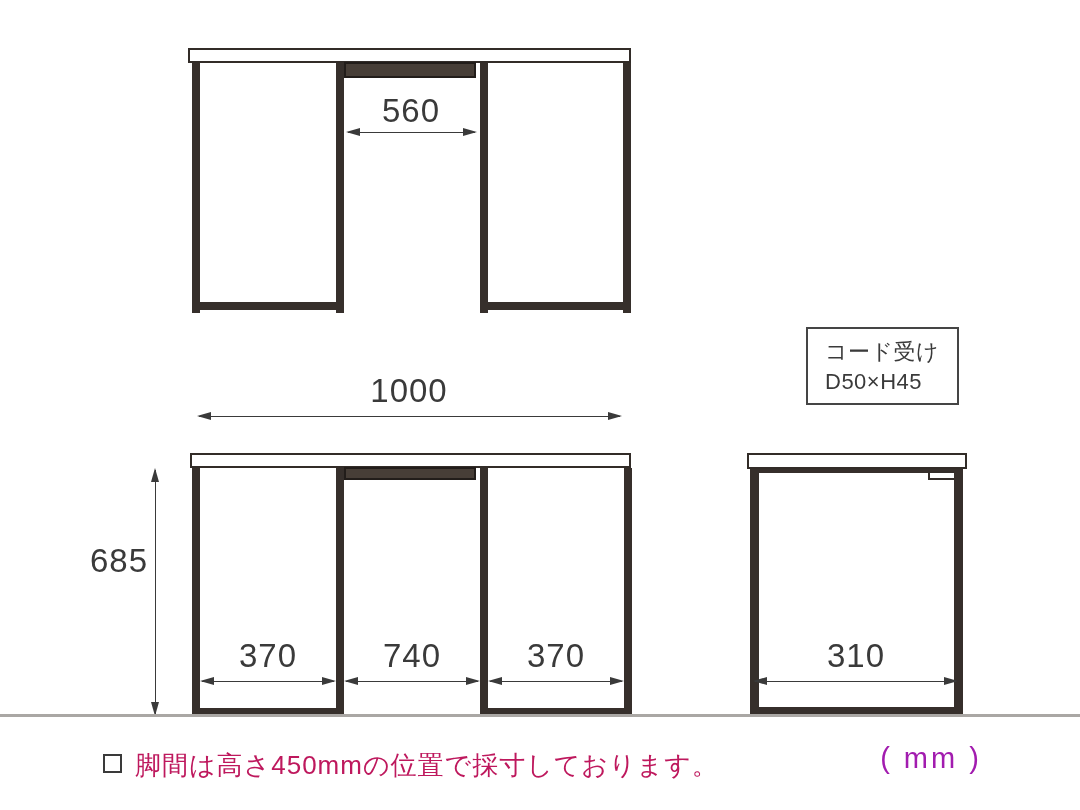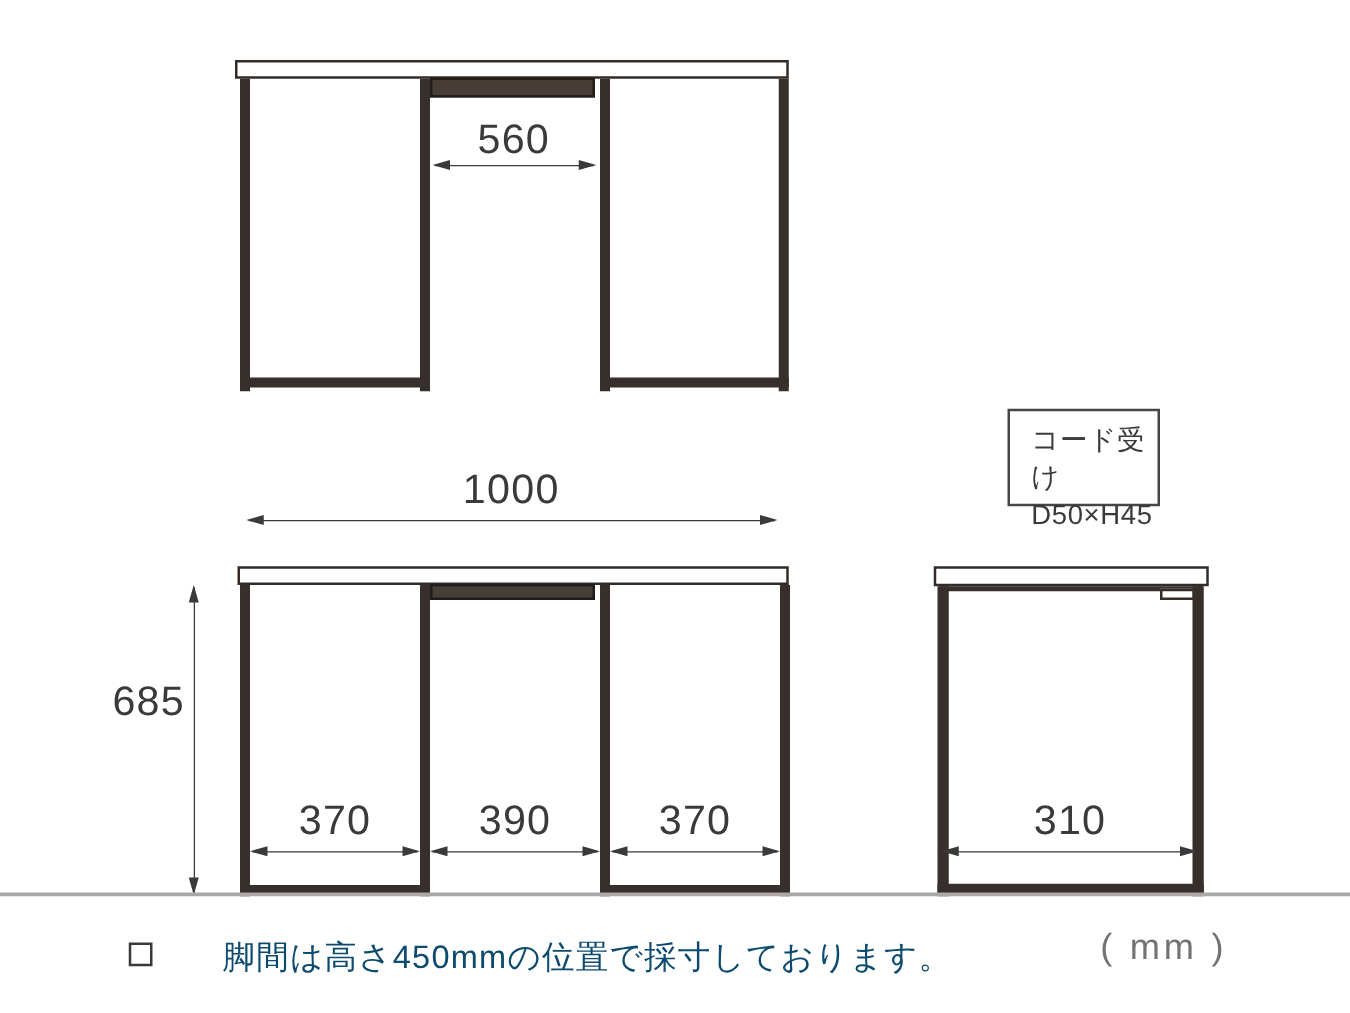--- a/index.html
+++ b/index.html
@@ -25,36 +25,36 @@
   .ah { position:absolute; width:0; height:0; border-style:solid; }
   .ah-l { top:0; left:0;  border-width:4.5px 14px 4.5px 0; border-color:transparent #3a3a3a transparent transparent; }
   .ah-r { top:0; right:0; border-width:4.5px 0 4.5px 14px; border-color:transparent transparent transparent #3a3a3a; }
   .dim-v { position:absolute; width:9px; }
   .dim-v .vline { position:absolute; left:3.6px; top:2px; bottom:2px; width:1.8px; background:#3a3a3a; }
   .ah-u { top:0; left:0;    border-width:0 4.5px 14px 4.5px; border-color:transparent transparent #3a3a3a transparent; }
   .ah-d { bottom:0; left:0; border-width:14px 4.5px 0 4.5px; border-color:#3a3a3a transparent transparent transparent; }
 
   
   .label-box {
-    position:absolute; left:806px; top:327px; width:122px; height:78px;
+    position:absolute; left:806px; top:327px; width:153px; height:78px;
     border:2px solid #454545; box-sizing:border-box;
     padding:8px 0 0 17px; font-size:22px; line-height:30px; color:#3a3a3a;
     letter-spacing:0.5px;
   }
 
   
   .cord-side { position:absolute; left:928px; top:471px; width:28px; height:9px;
     background:#ffffff; border:2px solid #332d29; box-sizing:border-box; }
 
   
   .note-square { position:absolute; left:103px; top:754px; width:19px; height:19px;
     border:2px solid #3a3a3a; box-sizing:border-box; background:#ffffff; }
-  .note-text { position:absolute; left:135px; top:748px; font-size:26px; color:#0c4a6e; letter-spacing:1px; white-space:nowrap;margin-left:43px; }
+  .note-text { position:absolute; left:135px; top:748px; font-size:26px; color:#be185d; letter-spacing:1px; white-space:nowrap; }
   .unit-text { position:absolute; left:866px; top:742px; width:130px; text-align:center;
-    font-size:29px; color:#737373; letter-spacing:3px; white-space:nowrap; }
+    font-size:29px; color:#a21caf; letter-spacing:3px; white-space:nowrap; }
 </style>
 </head>
 <body>
 
 <div id="stage">
 
   <div>
     <div class="top-panel" style="left:188px; top:48px; width:443px; height:15px;"></div>
     <div class="cordbar" style="left:344px; top:62px; width:132px; height:16px;"></div>
     <div class="leg" style="left:192px; top:63px; height:250px;"></div>
@@ -90,21 +90,21 @@
     <div class="bar" style="left:480px; top:708px; width:152px;"></div>
 
     <div class="dim-text" style="left:58px; top:542px; width:90px; text-align:right;">685</div>
     <div class="dim-v" style="left:151px; top:468px; height:248px;">
       <div class="vline"></div>
         <div class="ah ah-u"></div>
         <div class="ah ah-d"></div>
     </div>
 
     <div class="dim-text" style="left:218px; top:637px; width:100px;">370</div>
-    <div class="dim-text" style="left:362px; top:637px; width:100px;">390</div>
+    <div class="dim-text" style="left:362px; top:637px; width:100px;">740</div>
     <div class="dim-text" style="left:506px; top:637px; width:100px;">370</div>
     <div class="dim-h" style="left:200px; top:677px; width:136px;">
       <div class="line"></div>
         <div class="ah ah-l"></div>
         <div class="ah ah-r"></div>
     </div>
     <div class="dim-h" style="left:344px; top:677px; width:136px;">
       <div class="line"></div>
         <div class="ah ah-l"></div>
         <div class="ah ah-r"></div>

